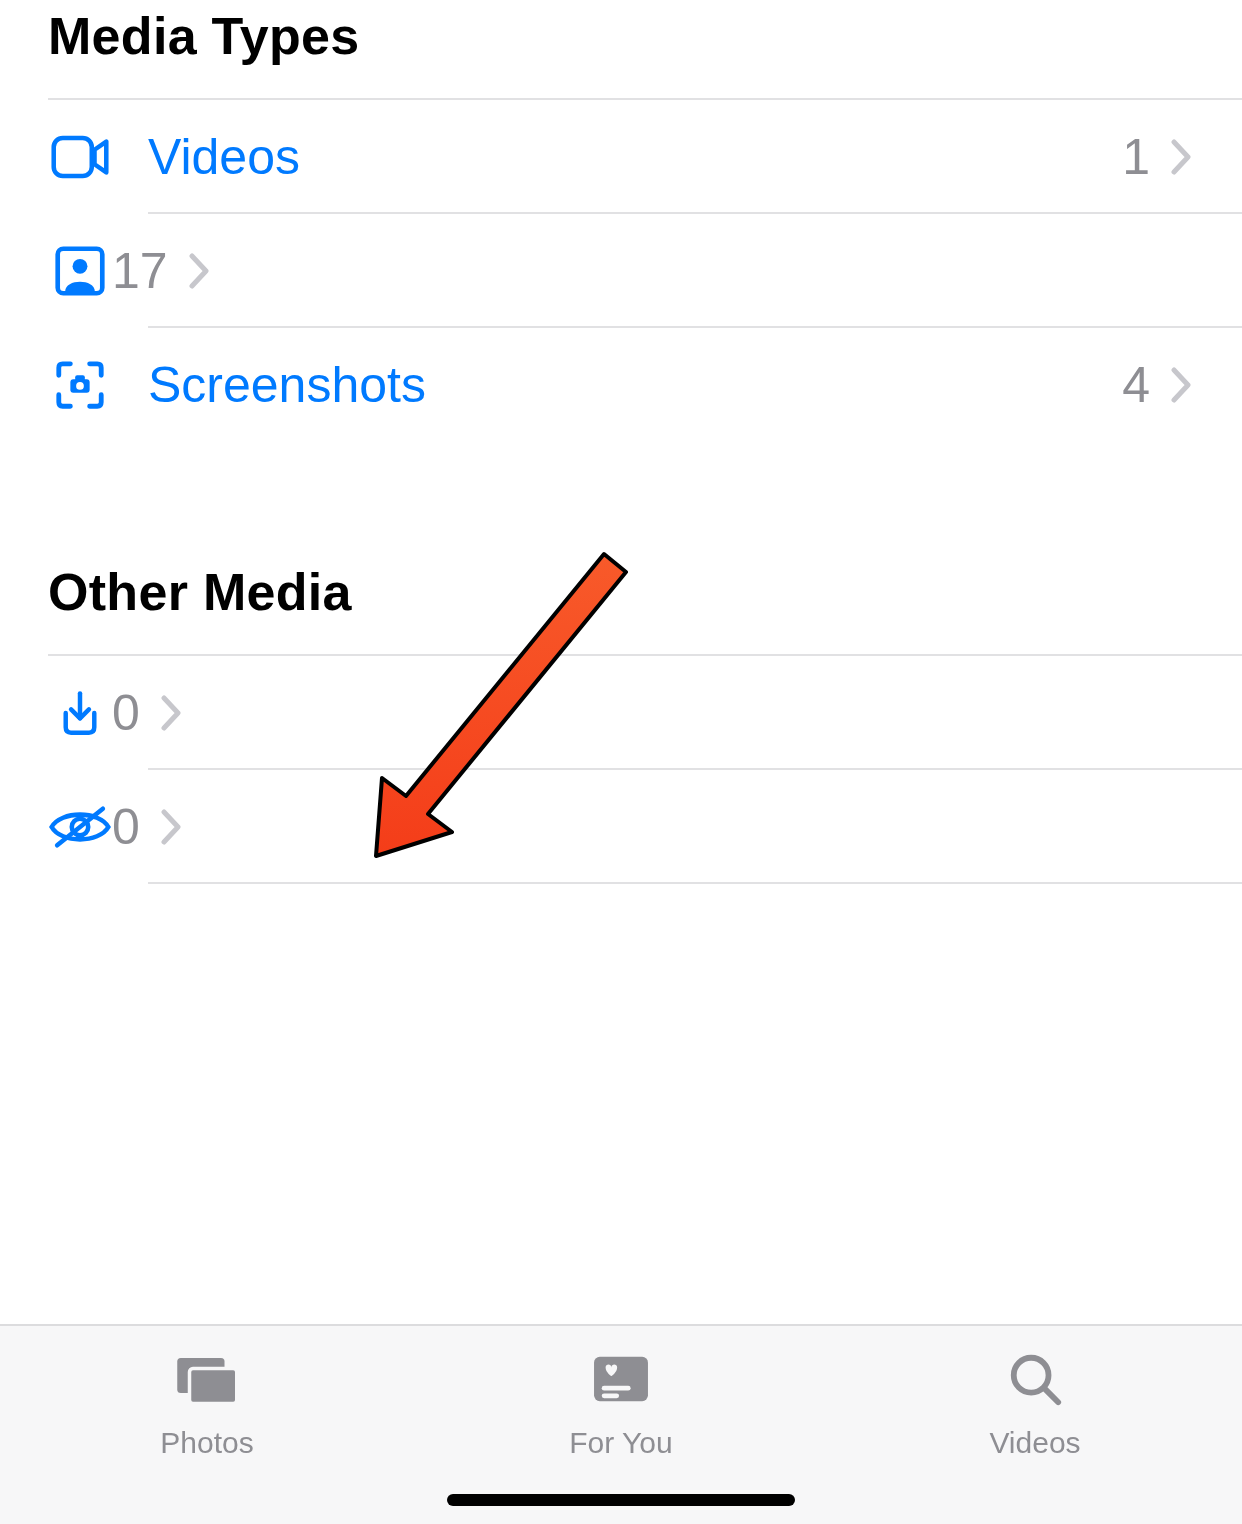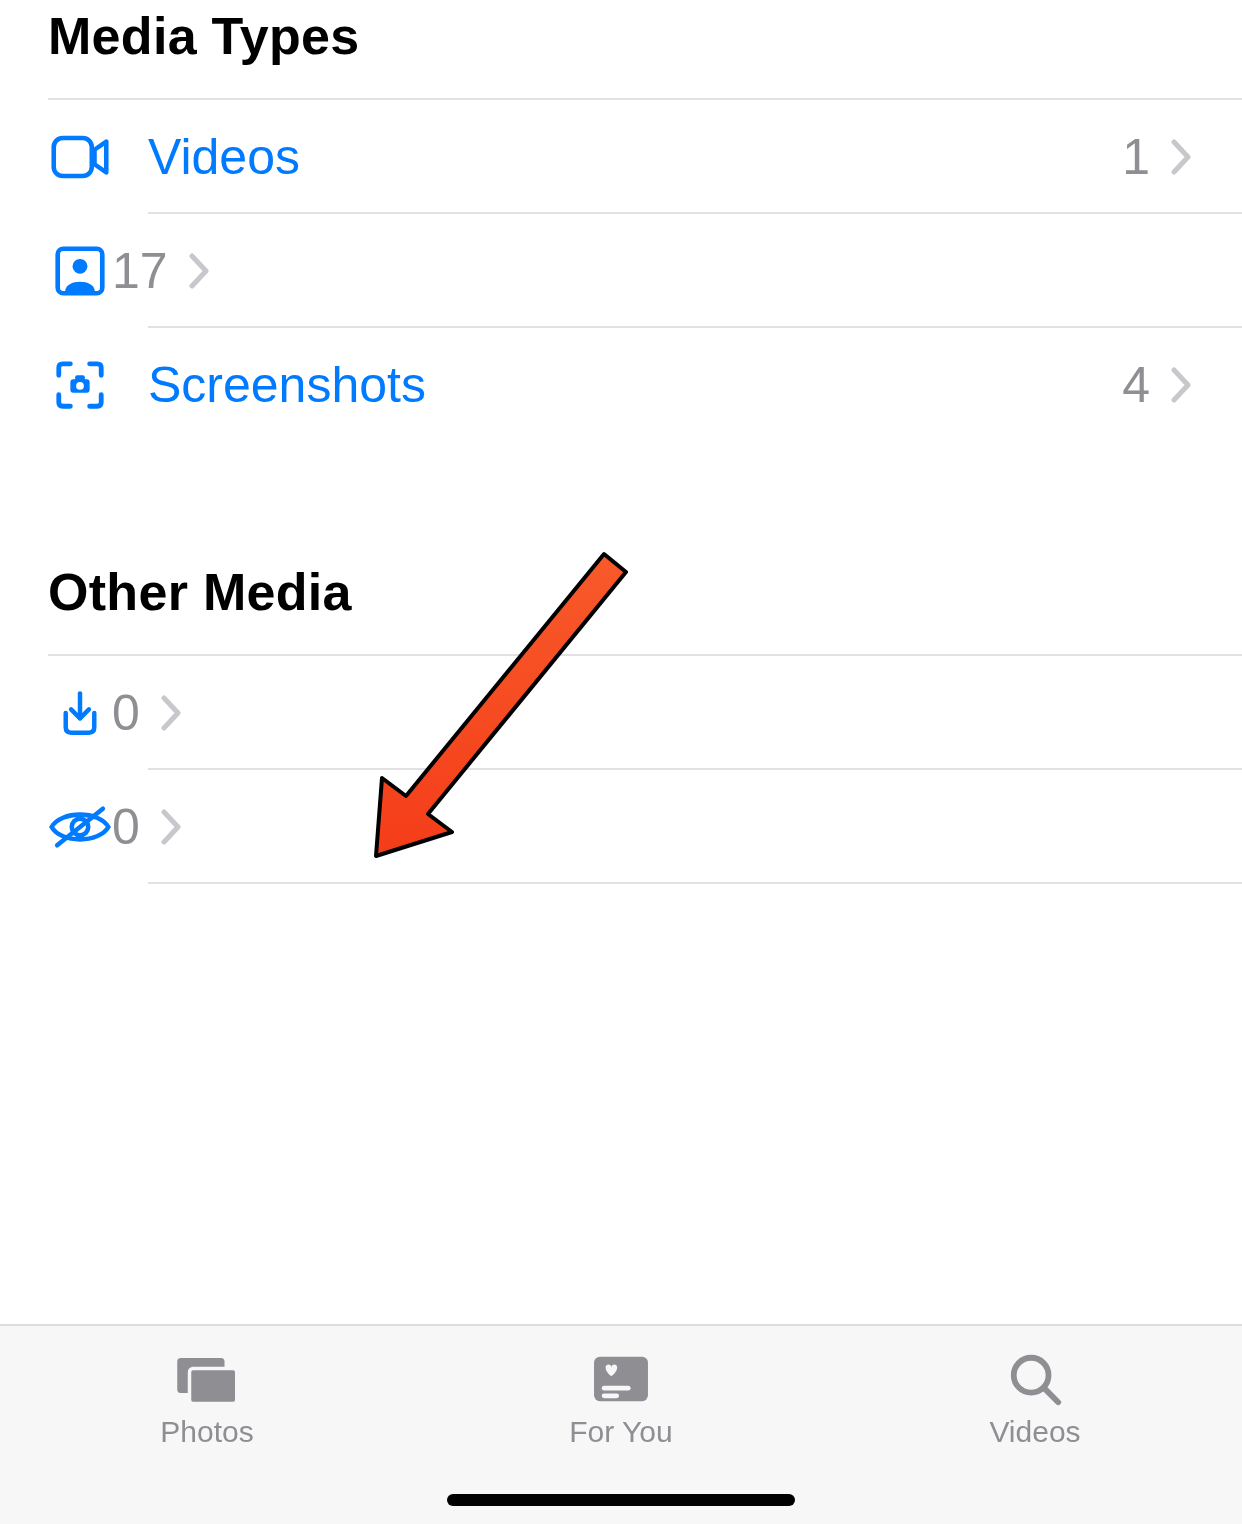--- a/index.html
+++ b/index.html
@@ -82,21 +82,21 @@
     border-top: 2px solid #dcdcde;
     display: flex;
   }
   .tab-item {
     flex: 1 1 0;
     display: flex;
     flex-direction: column;
     align-items: center;
     justify-content: flex-start;
     padding-top: 26px;
-    gap: 9px;
+    gap: 20px;
   }
   .tab-icon {
     width: 70px;
     height: 54px;
     display:flex;align-items:center;justify-content:center;
   }
   .tab-label {
     font-size: 30px;
     color: #8e8e93;
   }

